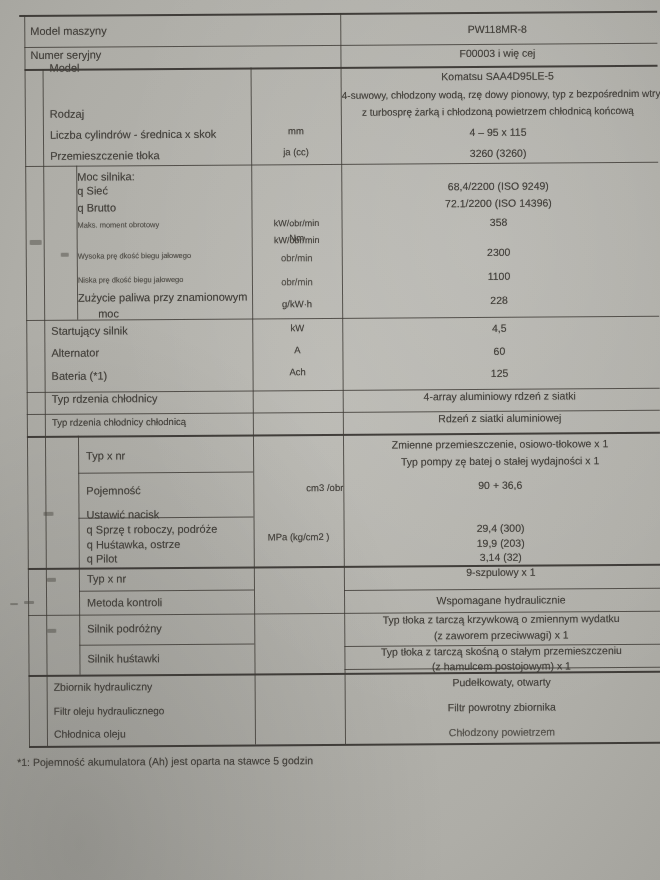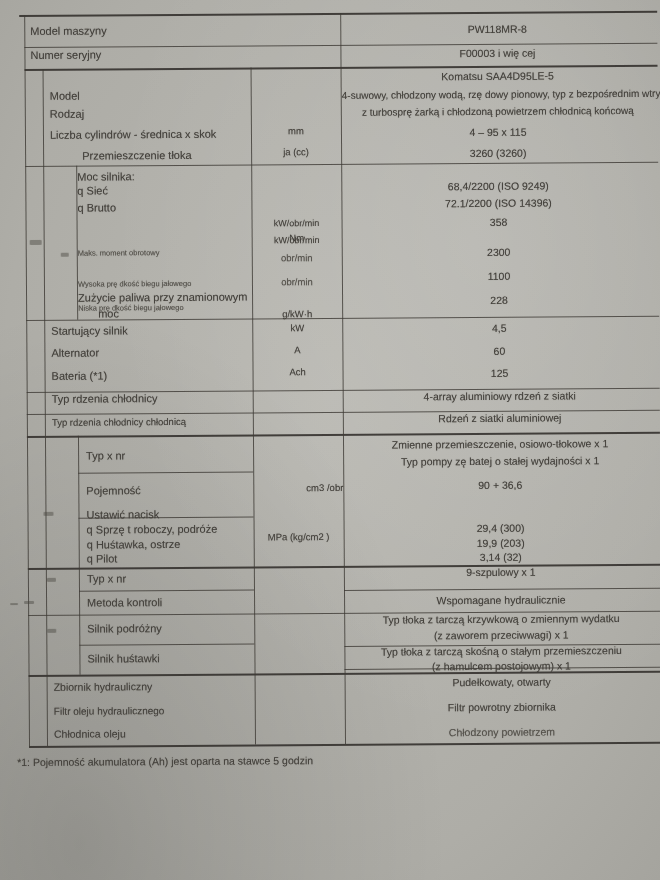--- a/index.html
+++ b/index.html
@@ -9,21 +9,21 @@
     background:
       radial-gradient(ellipse at 72% 28%, rgba(255,255,255,0.12), rgba(255,255,255,0) 55%),
       radial-gradient(ellipse at 12% 96%, rgba(0,0,0,0.14), rgba(0,0,0,0) 45%),
       radial-gradient(ellipse at 50% 45%, #b9b8b2 0%, #aeada7 70%, #a5a49e 100%);
   }
   .sheet{position:absolute;left:0;top:0;width:660px;height:880px;
     transform:rotate(-0.38deg);transform-origin:50% 50%;}
   .t{position:absolute;color:#44413c;white-space:nowrap;
      text-shadow:0 0 0.7px rgba(68,65,60,0.5);}
   .lbl{font-size:11px;}
-  .sm{font-size:7.5px;color:#53504a;margin-top:28px;}
+  .sm{font-size:7.5px;color:#53504a;}
   .xs{font-size:6.5px;color:#55524c;}
   .val{left:344px;width:312px;text-align:center;font-size:10.5px;}
   .unit{left:253px;width:90px;text-align:center;font-size:9.5px;}
   .unit9{font-size:9px;margin-top:32px;}
   .hl,.vl{position:absolute;background:rgba(62,59,54,0.82);}
   .hl{height:1px;}
   .hl.mj{height:1.8px;background:rgba(52,49,45,0.9);}
   .vl{width:1px;}
   .smudge{position:absolute;background:rgba(72,69,63,0.45);border-radius:1px;filter:blur(0.4px);}
 </style>
@@ -65,29 +65,29 @@
   <div class="smudge" style="left:46px;top:576px;width:9px;height:4px;"></div>
   <div class="smudge" style="left:23px;top:599px;width:10px;height:3px;"></div>
   <div class="smudge" style="left:9px;top:601px;width:8px;height:2px;"></div>
   <div class="smudge" style="left:46px;top:627px;width:9px;height:4px;"></div>
 
   <div class="t lbl" style="left:33px;top:23px;">Model maszyny</div>
   <div class="t val" style="top:24px;">PW118MR-8</div>
   <div class="t lbl" style="left:33px;top:47px;">Numer seryjny</div>
   <div class="t val" style="top:48px;">F00003 i wię cej</div>
 
-  <div class="t lbl" style="left:52px;top:88px;">Model</div>
+  <div class="t lbl" style="left:52px;top:60px;">Model</div>
   <div class="t val" style="top:71px;">Komatsu SAA4D95LE-5</div>
   <div class="t lbl" style="left:52px;top:106px;">Rodzaj</div>
   <div class="t val" style="top:90px;font-size:10px;">4-suwowy, chłodzony wodą, rzę dowy pionowy, typ z bezpośrednim wtryskiem,</div>
   <div class="t val" style="top:107px;font-size:10px;">z turbosprę żarką i chłodzoną powietrzem chłodnicą końcową</div>
   <div class="t lbl" style="left:52px;top:127px;">Liczba cylindrów - średnica x skok</div>
   <div class="t unit" style="top:125px;">mm</div>
   <div class="t val" style="top:127px;">4 – 95 x 115</div>
-  <div class="t lbl" style="left:52px;top:148px;margin-left:32px;">Przemieszczenie tłoka</div>
+  <div class="t lbl" style="left:52px;top:148px;">Przemieszczenie tłoka</div>
   <div class="t unit" style="top:146px;">ja (cc)</div>
   <div class="t val" style="top:148px;">3260 (3260)</div>
 
   <div class="t lbl" style="left:79px;top:169px;">Moc silnika:</div>
   <div class="t lbl" style="left:79px;top:183px;">q Sieć</div>
   <div class="t unit unit9" style="top:186px;">kW/obr/min</div>
   <div class="t val" style="top:181px;">68,4/2200 (ISO 9249)</div>
   <div class="t lbl" style="left:79px;top:200px;">q Brutto</div>
   <div class="t unit unit9" style="top:203px;">kW/obr/min</div>
   <div class="t val" style="top:198px;">72.1/2200 (ISO 14396)</div>
@@ -95,21 +95,21 @@
   <div class="t unit" style="top:212px;margin-top:20px;">Nm</div>
   <div class="t val" style="top:217px;">358</div>
   <div class="t sm" style="left:79px;top:250px;">Wysoka prę dkość biegu jałowego</div>
   <div class="t unit xs" style="top:252px;">obr/min</div>
   <div class="t val" style="top:247px;">2300</div>
   <div class="t sm" style="left:79px;top:274px;">Niska prę dkość biegu jałowego</div>
   <div class="t unit xs" style="top:276px;">obr/min</div>
   <div class="t val" style="top:271px;">1100</div>
   <div class="t lbl" style="left:79px;top:290px;">Zużycie paliwa przy znamionowym</div>
   <div class="t lbl" style="left:79px;top:306px;padding-left:20px;">moc</div>
-  <div class="t unit" style="top:308px;">g/kW·h</div>
+  <div class="t unit" style="top:298px;">g/kW·h</div>
   <div class="t val" style="top:295px;">228</div>
 
   <div class="t lbl" style="left:52px;top:323px;">Startujący silnik</div>
   <div class="t unit" style="top:322px;">kW</div>
   <div class="t val" style="top:323px;">4,5</div>
   <div class="t lbl" style="left:52px;top:345px;">Alternator</div>
   <div class="t unit" style="top:344px;">A</div>
   <div class="t val" style="top:346px;">60</div>
   <div class="t lbl" style="left:52px;top:368px;">Bateria (*1)</div>
   <div class="t unit" style="top:366px;">Ach</div>

